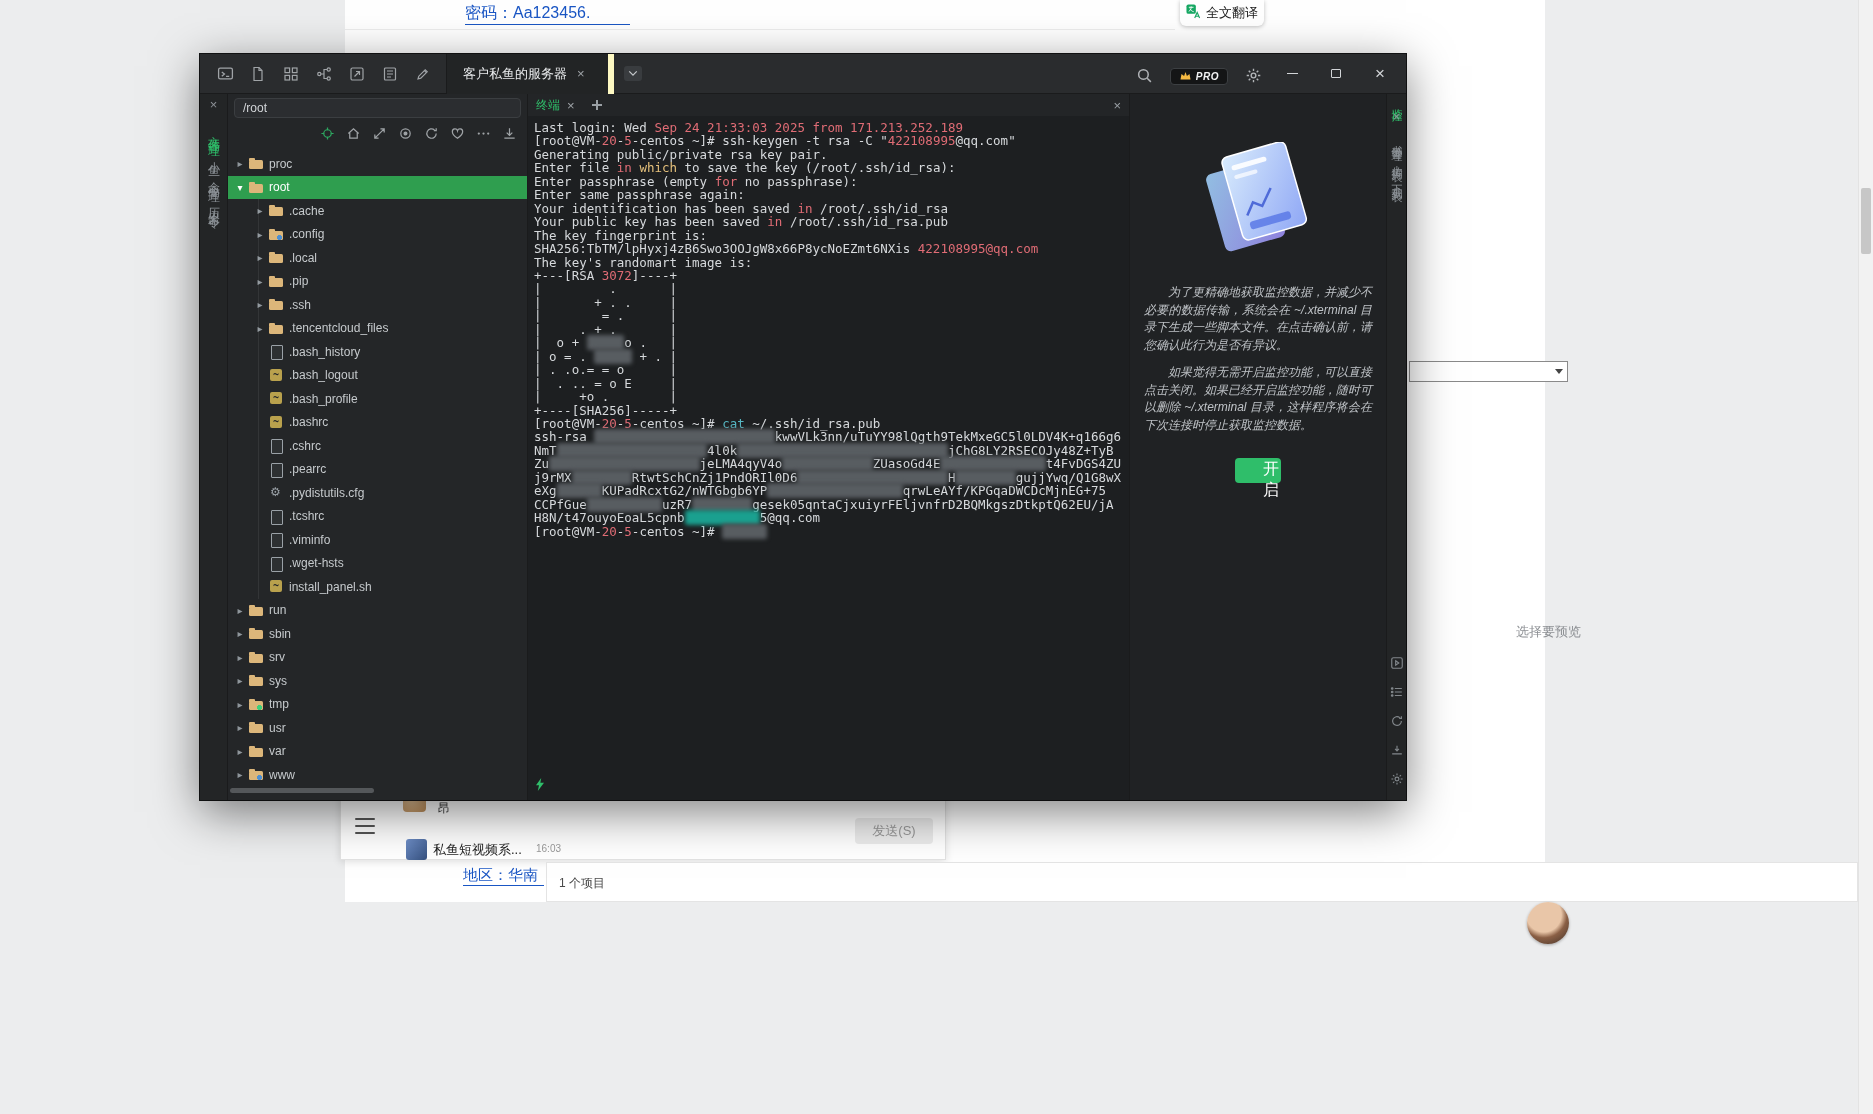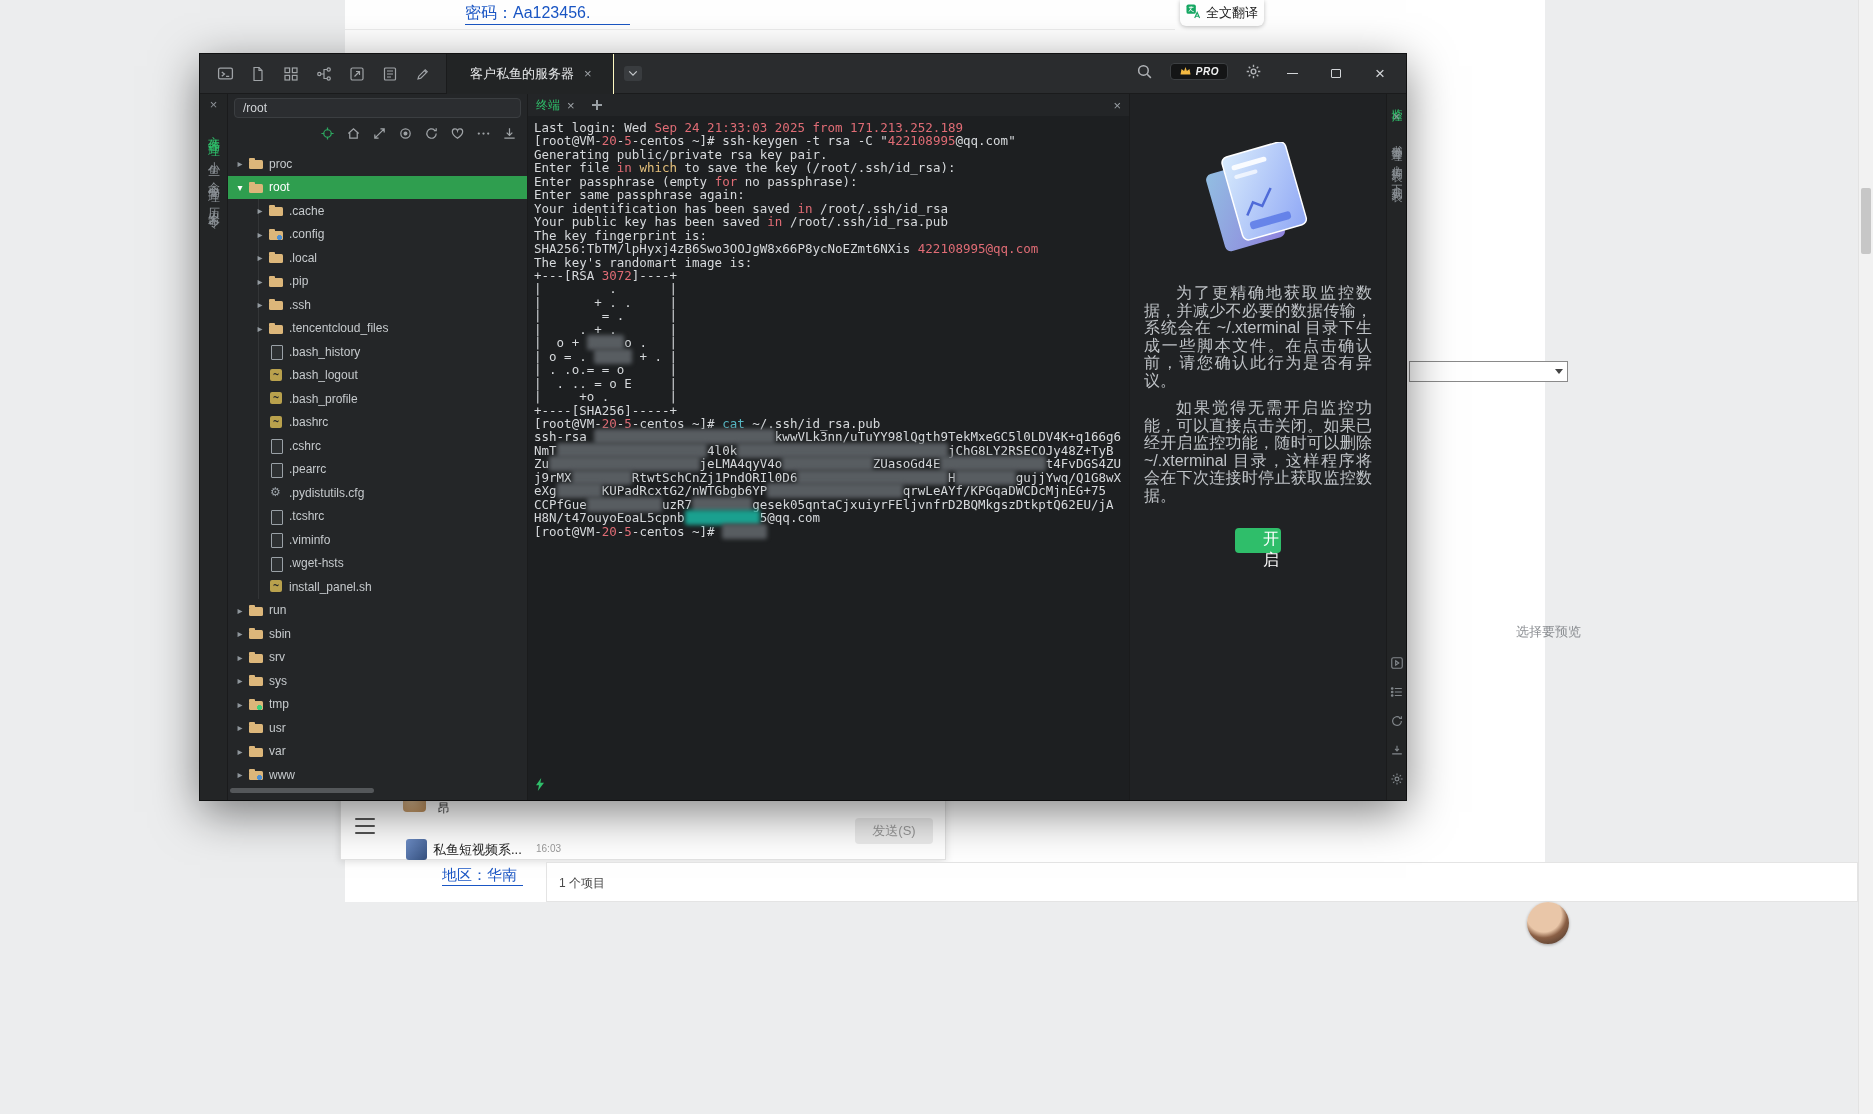--- a/index.html
+++ b/index.html
@@ -24,40 +24,40 @@
   .preview-hint{position:absolute;left:1516px;top:623px;font-size:13px;color:#8d9094;white-space:nowrap;}
   .chat-panel{position:absolute;left:340px;top:770px;width:606px;height:90px;background:#fff;border:1px solid #e2e2e2;box-shadow:0 2px 8px rgba(0,0,0,.12);}
   .hamburger{position:absolute;left:355px;top:818px;width:20px;height:16px;display:flex;flex-direction:column;justify-content:space-between;cursor:pointer;}
   .hamburger i{display:block;height:2px;background:#555;border-radius:1px;}
   .sticker{position:absolute;left:403px;top:789px;width:23px;height:23px;border-radius:4px;background:radial-gradient(circle at 35% 35%,#e8c9a0,#b98955);}
   .sticker-label{position:absolute;left:438px;top:800px;font-size:12px;color:#333;}
   .chat-avatar{position:absolute;left:406px;top:839px;width:21px;height:21px;border-radius:3px;background:linear-gradient(135deg,#6f8fc9,#35507e);}
   .chat-name{position:absolute;left:433px;top:841px;font-size:13px;color:#222;}
   .chat-time{position:absolute;left:536px;top:843px;font-size:10px;color:#9a9a9a;}
   .send-btn{position:absolute;left:855px;top:818px;width:78px;height:26px;background:#ececec;border:none;border-radius:4px;font-size:13px;color:#979797;cursor:pointer;}
-  .region-link{position:absolute;left:442px;top:866px;font-size:15px;color:#1a56c4;border-bottom:1px solid #1a56c4;padding-right:6px;cursor:pointer;}
+  .region-link{position:absolute;left:463px;top:866px;font-size:15px;color:#1a56c4;border-bottom:1px solid #1a56c4;padding-right:6px;cursor:pointer;}
   .status-bar{position:absolute;left:546px;top:862px;width:1312px;height:40px;background:#fff;border:1px solid #e4e4e4;}
   .status-bar span{display:inline-block;margin:12px 0 0 12px;font-size:12px;color:#4a4a4a;text-align:center;}
   .user-avatar{position:absolute;left:1527px;top:902px;width:42px;height:42px;border-radius:50%;
     background:radial-gradient(circle at 40% 30%,#e9c6a8 0 45%,#8a5f45 60%,#3c2e26 100%);box-shadow:0 1px 3px rgba(0,0,0,.3);}
   .bg-scrollbar{position:absolute;left:1858px;top:0;width:15px;height:1114px;background:#f2f2f2;border-left:1px solid #e3e3e3;}
   .bg-scroll-thumb{position:absolute;left:2px;top:188px;width:10px;height:66px;background:#c7c7c7;border-radius:2px;cursor:pointer;}
 
   
   .window{position:absolute;left:200px;top:54px;width:1206px;height:746px;background:#1e2022;
     box-shadow:0 12px 44px rgba(0,0,0,.5),0 0 0 1px #141516;display:flex;flex-direction:column;z-index:10;color:#c9ccd0;}
   .titlebar{height:40px;background:#2a2c2e;display:flex;align-items:center;border-bottom:1px solid #1a1b1c;flex:none;}
   .tb-icons{display:flex;align-items:center;gap:15px;padding:0 14px 0 16px;}
   .tb-btn{width:18px;height:18px;display:flex;align-items:center;justify-content:center;cursor:pointer;opacity:.85;}
   .tb-btn svg{display:block}
-  .win-tab{height:40px;min-width:168px;background:#222425;display:flex;align-items:center;gap:10px;padding:0 10px 0 23px;font-size:13px;color:#e8eaec;cursor:pointer;border-left:1px solid #1a1b1c;border-right:1px solid #fef9c3;}
+  .win-tab{height:40px;min-width:168px;background:#222425;display:flex;align-items:center;gap:10px;padding:0 10px 0 16px;font-size:13px;color:#e8eaec;cursor:pointer;border-left:1px solid #1a1b1c;border-right:6px solid #fef9c3;}
   .tab-close{color:#9fa4a8;font-size:13px;cursor:pointer;line-height:1;}
   .tab-close::after{content:"×";}
   .tab-chevron{margin-left:10px;width:18px;height:15px;border-radius:3px;background:#393c3f;display:flex;align-items:center;justify-content:center;cursor:pointer;}
-  .tb-right{margin-left:auto;display:flex;align-items:flex-start;gap:16px;padding-right:12px;}
+  .tb-right{margin-left:auto;display:flex;align-items:flex-end;gap:16px;padding-right:12px;}
   .pro-badge{display:flex;align-items:center;gap:4px;background:#141516;border:1px solid #3c3f42;border-radius:4px;padding:2px 8px;cursor:pointer;}
   .pro-badge b{font-size:10px;color:#f2f3f4;font-style:italic;letter-spacing:.5px;}
   .wc{width:28px;height:22px;display:flex;align-items:center;justify-content:center;cursor:pointer;color:#d2d5d8;}
   .wc-min i{display:block;width:11px;border-bottom:1.5px solid #d2d5d8;}
   .wc-max i{display:block;width:10px;height:9px;border:1.2px solid #d2d5d8;border-radius:1px;}
   .wc-close::after{content:"×";font-size:17px;}
 
   .win-body{flex:1;display:flex;min-height:0;}
   .left-rail{width:28px;background:#232526;border-right:1px solid #1a1b1c;display:flex;flex-direction:column;align-items:center;padding-top:4px;flex:none;}
   .rail-x{color:#8d9297;font-size:13px;cursor:pointer;line-height:14px;}
@@ -107,21 +107,21 @@
   .term-body{flex:1;background:#1d1f21;padding:5px 6px;overflow:hidden;font:12.5px/13.45px "DejaVu Sans Mono",monospace;}
   .tline{white-space:pre;}
   .sw{color:#d6d9dc;} .sr{color:var(--terminal-red);} .sy{color:var(--terminal-yellow);} .sc{color:var(--terminal-cyan);}
   .sblur{color:rgba(0,0,0,0);background:#585d61;filter:blur(2px);border-radius:2px;}
   .sblurT{color:rgba(0,0,0,0);background:#1aa08f;filter:blur(2px);border-radius:2px;}
   .term-foot{position:absolute;left:7px;bottom:5px;cursor:pointer;}
 
   
   .monitor{width:257px;background:#202224;border-left:1px solid #1a1b1c;flex:none;display:flex;flex-direction:column;align-items:center;}
   .illu{margin:48px 0 18px 0;}
-  .monitor p{margin:0 14px 10px 14px;font-size:16px;line-height:17.5px;color:#bfc3c7;text-indent:2em;text-align:justify;}
+  .monitor p{margin:0 14px 10px 14px;font-size:12px;line-height:17.5px;color:#bfc3c7;text-indent:2em;text-align:justify;font-style:italic;}
   .enable-btn{margin-top:14px;width:46px;height:25px;background:var(--accent-green);color:#fff;border:none;border-radius:4px;font-size:16px;cursor:pointer;padding-left:28px;}
 
   
   .right-rail{width:20px;background:#232526;border-left:1px solid #1a1b1c;display:flex;flex-direction:column;align-items:center;padding-top:4px;flex:none;position:relative;}
   .right-rail .vtab{margin-top:12px;}
   .rail-icons{position:absolute;bottom:14px;left:0;width:100%;display:flex;flex-direction:column;align-items:center;gap:14px;}
   .rail-icons .tb-btn{width:15px;height:15px;opacity:.8;}
 </style>
 </head>
 <body>

